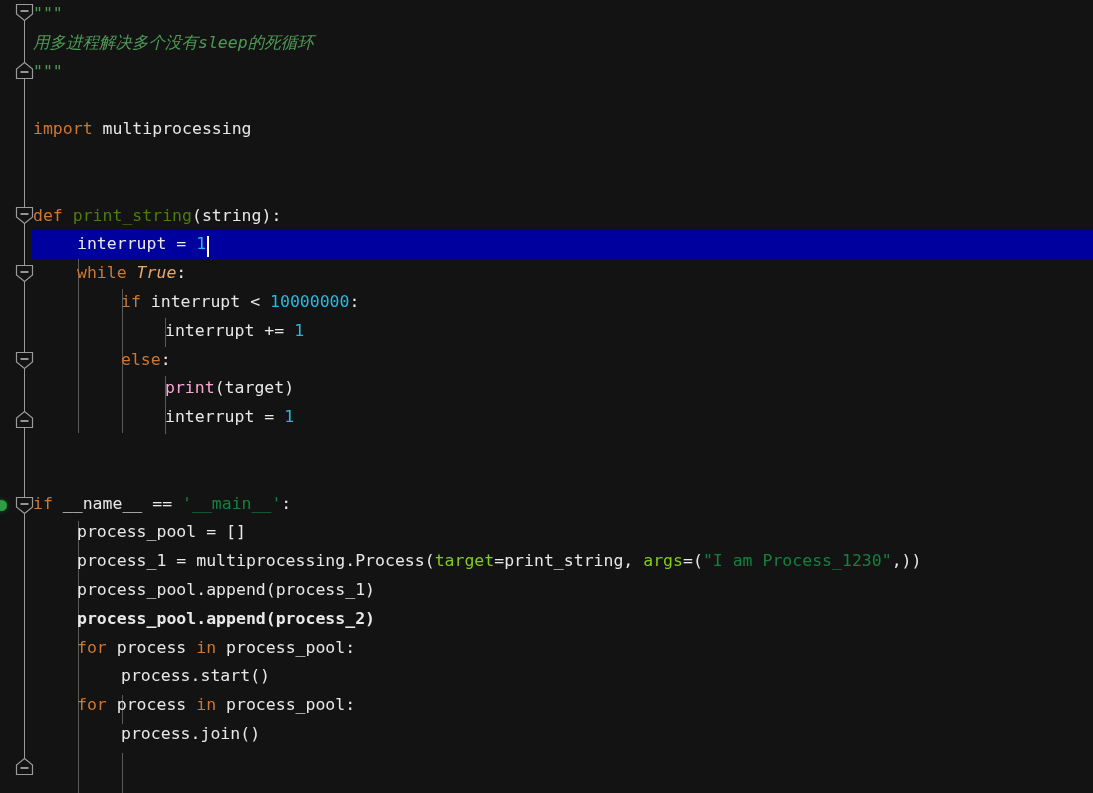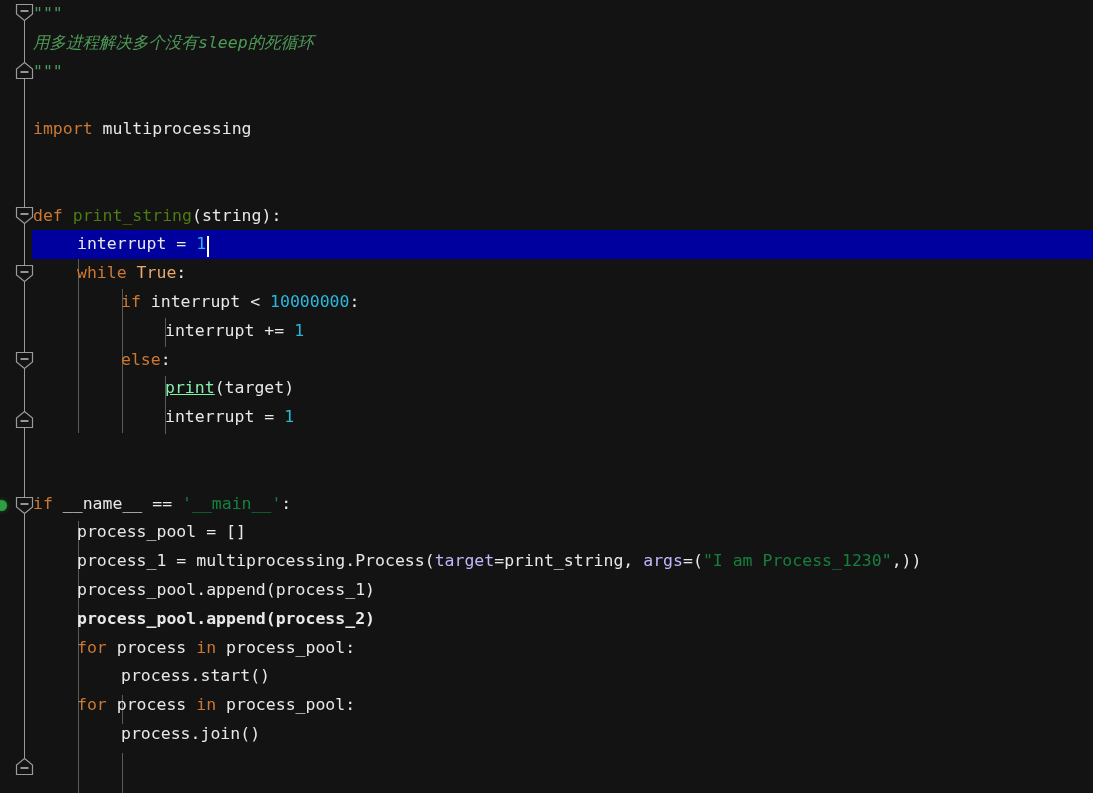--- a/index.html
+++ b/index.html
@@ -93,28 +93,28 @@
   .caret {
     position: absolute;
     width: 2px;
     height: 21px;
     background: #ffffff;
     z-index: 6;
   }
 
   
   .kw      { color: #cc7832; }
-  .builtin { color: #e8a96b; }          
+  .builtin { color: #e8a96b; font-style: italic; }          
   .fn      { color: #4d7c0f; }          
   .num     { color: #29b8db; }          
   .str     { color: #15803d; }          
   .doc     { color: #4e9a57; font-style: italic; }
   .docq    { color: #4e9a57; }
-  .call    { color: #86efac; text-decoration: underline; }          
-  .kwarg   { color: #c4b5fd; }          
+  .call    { color: #f9a8d4; }          
+  .kwarg   { color: #84cc16; }          
   .pl      { color: #e8e8e8; }          
 </style>
 </head>
 <body>
 
 <div id="editor">
 
   <div class="guides">
 
     <div class="guide" style="left:78px; top:232px; height:201px;"></div>

